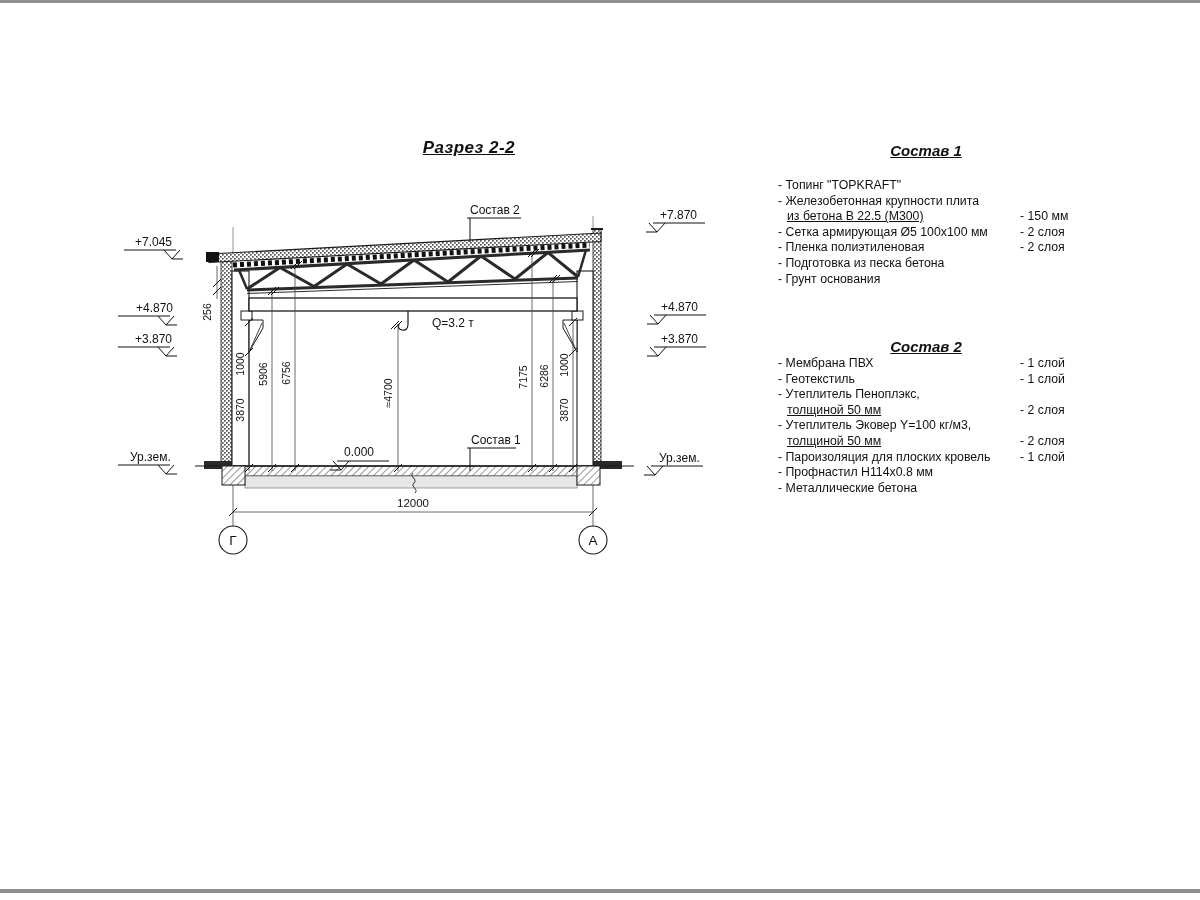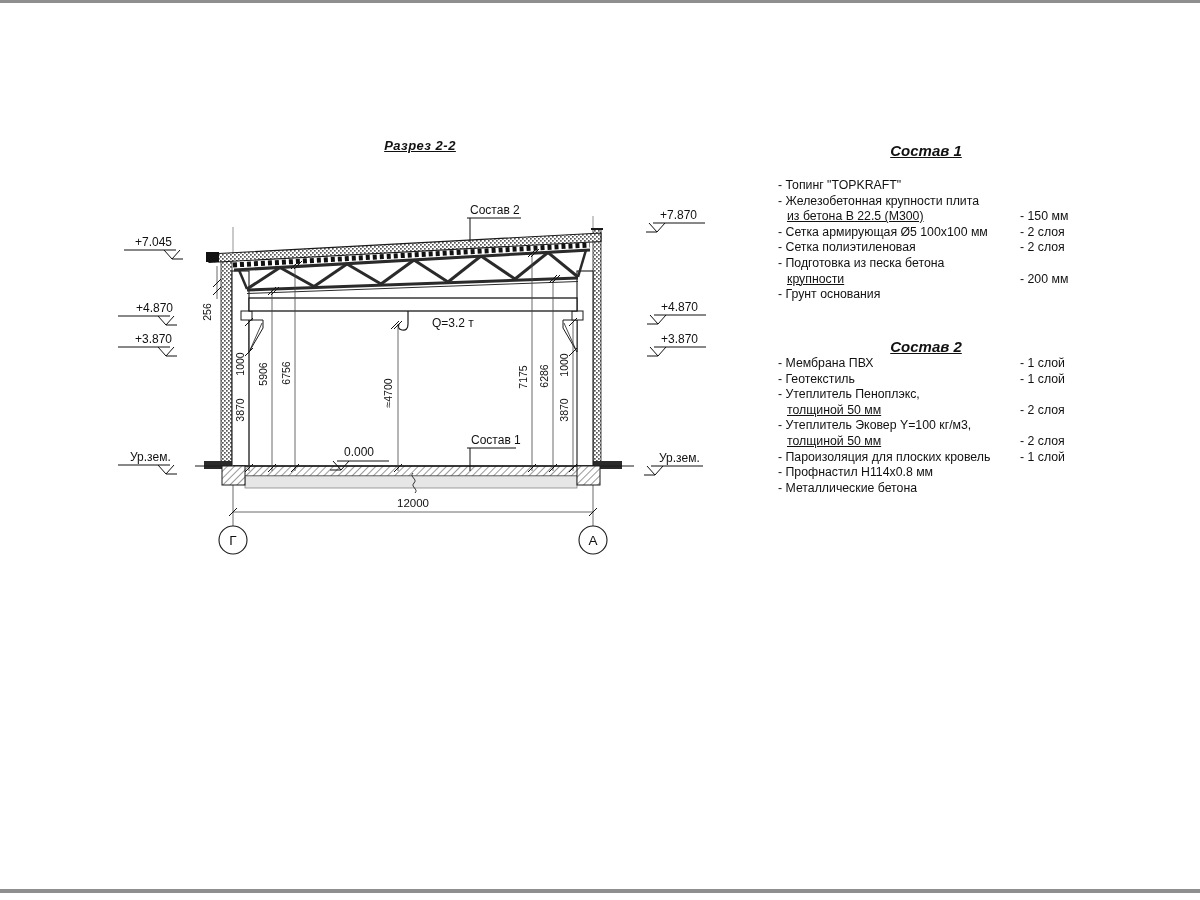--- a/index.html
+++ b/index.html
@@ -4,22 +4,22 @@
 <style>
   html,body{margin:0;padding:0;}
   body{
     width:1200px;height:900px;position:relative;background:#ffffff;
     font-family:"Liberation Sans", sans-serif;color:#111;overflow:hidden;
   }
   .edge{position:absolute;left:0;width:1200px;background:#8f8f8f;}
   #edge-top{top:0;height:3px;}
   #edge-bottom{top:889px;height:4px;}
   #drawing-title{
-    position:absolute;left:325px;top:138px;width:190px;text-align:center;
-    font-size:13px;font-style:italic;font-weight:bold;text-decoration:underline;
+    position:absolute;left:325px;top:138px;width:190px;text-align:right;
+    font-size:17px;font-style:italic;font-weight:bold;text-decoration:underline;
     letter-spacing:.5px;
   }
   .spec-head{
     position:absolute;left:770px;width:312px;text-align:center;
     font-size:15px;font-style:italic;font-weight:bold;text-decoration:underline;
   }
   #spec1-head{top:142px;}
   #spec2-head{top:338px;}
   .spec{position:absolute;left:778px;width:308px;font-size:12.3px;line-height:15.6px;}
   #spec1-list{top:178px;}
@@ -220,30 +220,26 @@
     </div>
   <div class="spec-row wrap">
       <span class="nm">из бетона В 22.5 (М300)</span>
       <span class="val">- 150 мм</span>
     </div>
   <div class="spec-row">
       <span class="nm">- Сетка армирующая Ø5 100х100 мм</span>
       <span class="val">- 2 слоя</span>
     </div>
   <div class="spec-row">
-      <span class="nm">- Сетка полиэтиленовая</span>
+      <span class="nm">- Пленка полиэтиленовая</span>
       <span class="val">- 2 слоя</span>
     </div>
   <div class="spec-row">
       <span class="nm">- Подготовка из песка бетона</span>
       <span class="val"></span>
-    </div>
-  <div class="spec-row wrap">
-      <span class="nm">крупности</span>
-      <span class="val">- 200 мм</span>
     </div>
   <div class="spec-row">
       <span class="nm">- Грунт основания</span>
       <span class="val"></span>
     </div>
 </div>
 
 <div class="spec-head" id="spec2-head">Состав 2</div>
 <div class="spec" id="spec2-list">
   <div class="spec-row">

